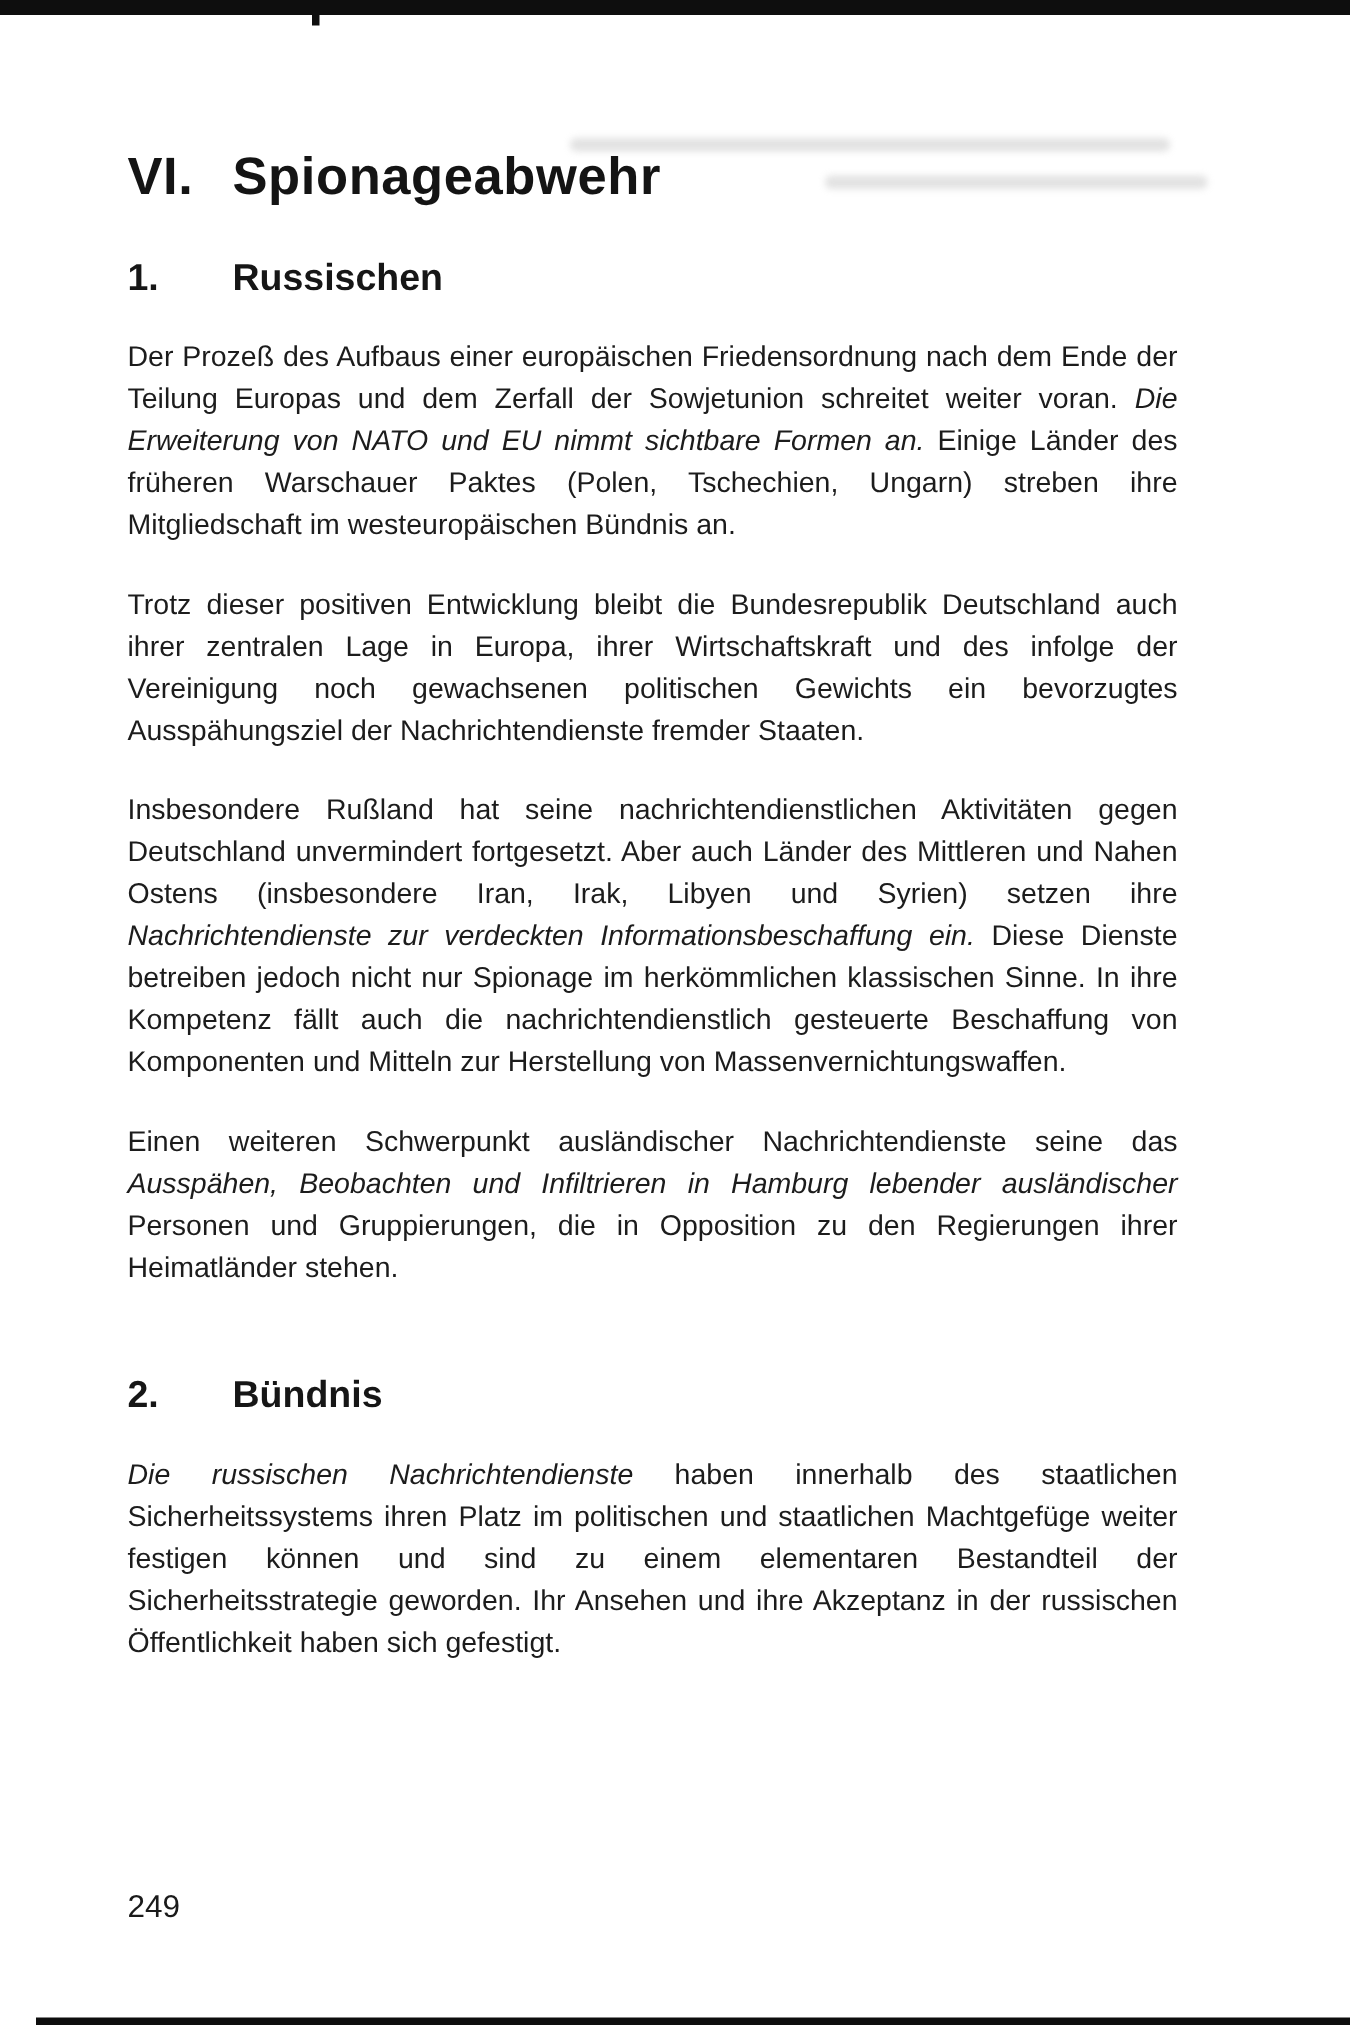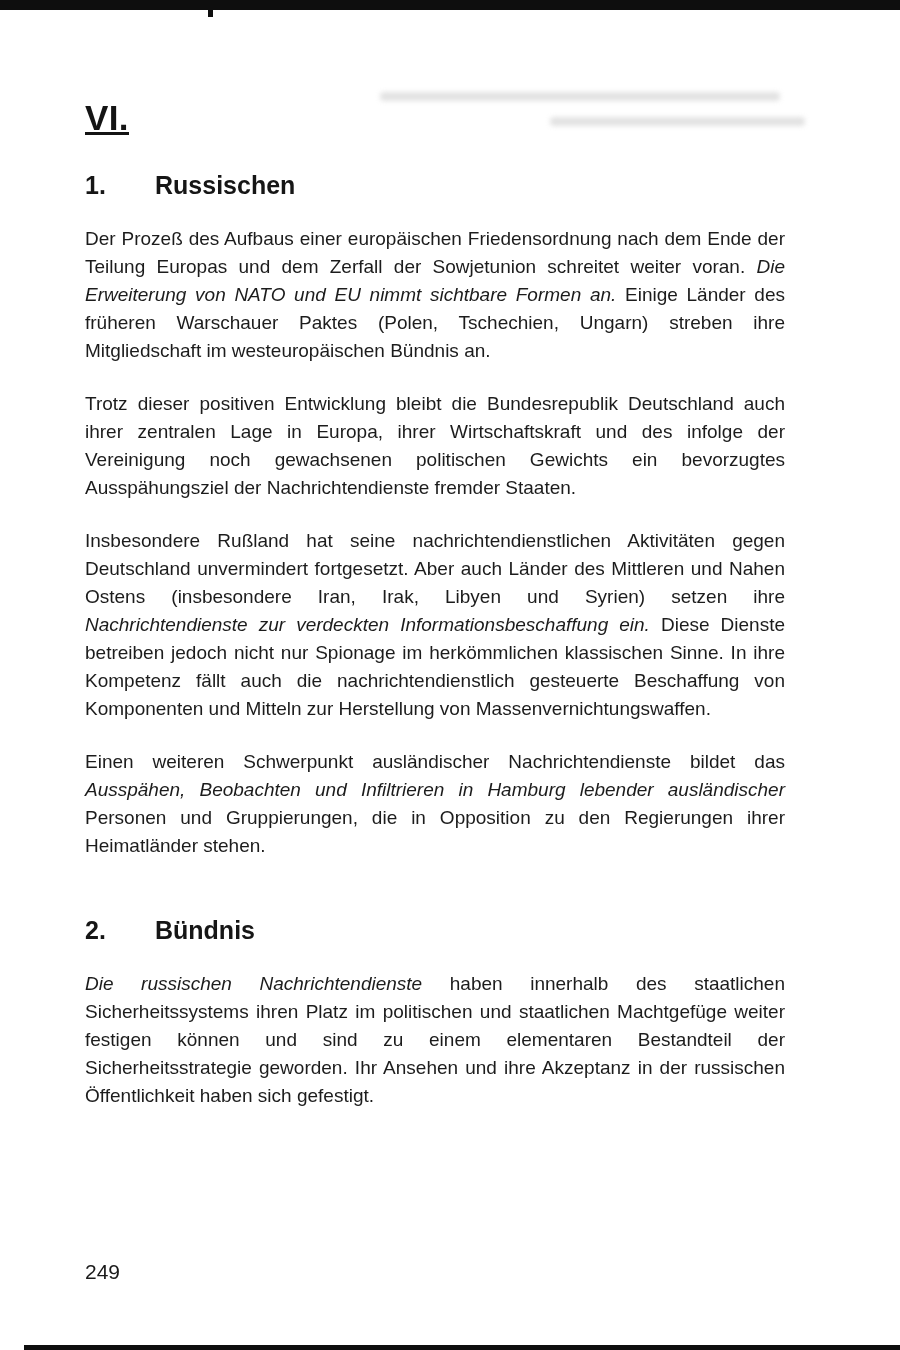--- a/index.html
+++ b/index.html
@@ -18,21 +18,21 @@
   .scan-bar-bottom{ position:absolute; bottom:0; left:24px; width:876px; height:5px; background:#0e0e0e; }
 
   .ghost { position:absolute; top:92px; left:380px; width:420px; }
   .ghost-line { height:9px; background:#b4b4b4; opacity:.38; filter:blur(2.5px); border-radius:4px; }
   .ghost-line.l1 { width:400px; }
   .ghost-line.l2 { width:255px; margin:16px 0 0 170px; }
 
   .content { position:absolute; left:85px; top:98px; width:700px; }
 
   h1 { display:flex; font-size:35px; font-weight:bold; letter-spacing:.4px; color:#141414; }
-  .h1-num { width:70px; flex:0 0 70px;text-decoration:underline; }
+  .h1-num { width:70px; flex:0 0 70px; }
 
   h2 { display:flex; font-size:25px; font-weight:bold; color:#161616; margin-top:33px; }
   .h2-num { width:70px; flex:0 0 70px; }
   h2.section-2 { margin-top:56px; }
 
   p.body {
     font-size:19px;
     line-height:28px;
     text-align:justify;
     margin-top:25px;
@@ -59,34 +59,35 @@
 
 <div class="ghost">
   <div class="ghost-line l1"></div>
   <div class="ghost-line l2"></div>
 </div>
 
 <div class="content">
 
   <h1>
       <span class="h1-num">VI.</span>
+      <span>Spionageabwehr</span>
     </h1>
 
   <h2>
       <span class="h2-num">1.</span>
       <span>Russischen</span>
     </h2>
 
   <p class="body first-after-heading"><span>Der Prozeß des Aufbaus einer europäischen Friedensordnung nach dem Ende der Teilung Europas und dem Zerfall der Sowjetunion schreitet weiter voran. </span><span class="it">Die Erweiterung von NATO und EU nimmt sichtbare Formen an.</span><span> Einige Länder des früheren Warschauer Paktes (Polen, Tschechien, Ungarn) streben ihre Mitgliedschaft im westeuropäischen Bündnis an.</span></p>
 
   <p class="body"><span>Trotz dieser positiven Entwicklung bleibt die Bundesrepublik Deutschland auch ihrer zentralen Lage in Europa, ihrer Wirtschaftskraft und des infolge der Vereinigung noch gewachsenen politischen Gewichts ein bevorzugtes Ausspähungsziel der Nachrichtendienste fremder Staaten.</span></p>
 
   <p class="body"><span>Insbesondere Rußland hat seine nachrichtendienstlichen Aktivitäten gegen Deutschland unvermindert fortgesetzt. Aber auch Länder des Mittleren und Nahen Ostens (insbesondere Iran, Irak, Libyen und Syrien) setzen ihre </span><span class="it">Nachrichtendienste zur verdeckten Informationsbeschaffung ein.</span><span> Diese Dienste betreiben jedoch nicht nur Spionage im herkömmlichen klassischen Sinne. In ihre Kompetenz fällt auch die nachrichtendienstlich gesteuerte Beschaffung von Komponenten und Mitteln zur Herstellung von Massenvernichtungswaffen.</span></p>
 
-  <p class="body"><span>Einen weiteren Schwerpunkt ausländischer Nachrichtendienste bildet das </span><span class="it">Ausspähen, Beobachten und Infiltrieren in Hamburg lebender ausländischer</span><span> Personen und Gruppierungen, die in Opposition zu den Regierungen ihrer Heimatländer stehen.</span></p>
+  <p class="body"><span>Einen weiteren Schwerpunkt ausländischer Nachrichtendienste seine das </span><span class="it">Ausspähen, Beobachten und Infiltrieren in Hamburg lebender ausländischer</span><span> Personen und Gruppierungen, die in Opposition zu den Regierungen ihrer Heimatländer stehen.</span></p>
 
   <h2 class="section-2">
       <span class="h2-num">2.</span>
       <span>Bündnis</span>
     </h2>
 
   <p class="body first-after-heading"><span class="it">Die russischen Nachrichtendienste</span><span> haben innerhalb des staatlichen Sicherheitssystems ihren Platz im politischen und staatlichen Machtgefüge weiter festigen können und sind zu einem elementaren Bestandteil der Sicherheitsstrategie geworden. Ihr Ansehen und ihre Akzeptanz in der russischen Öffentlichkeit haben sich gefestigt.</span></p>
 
 
 </div>

